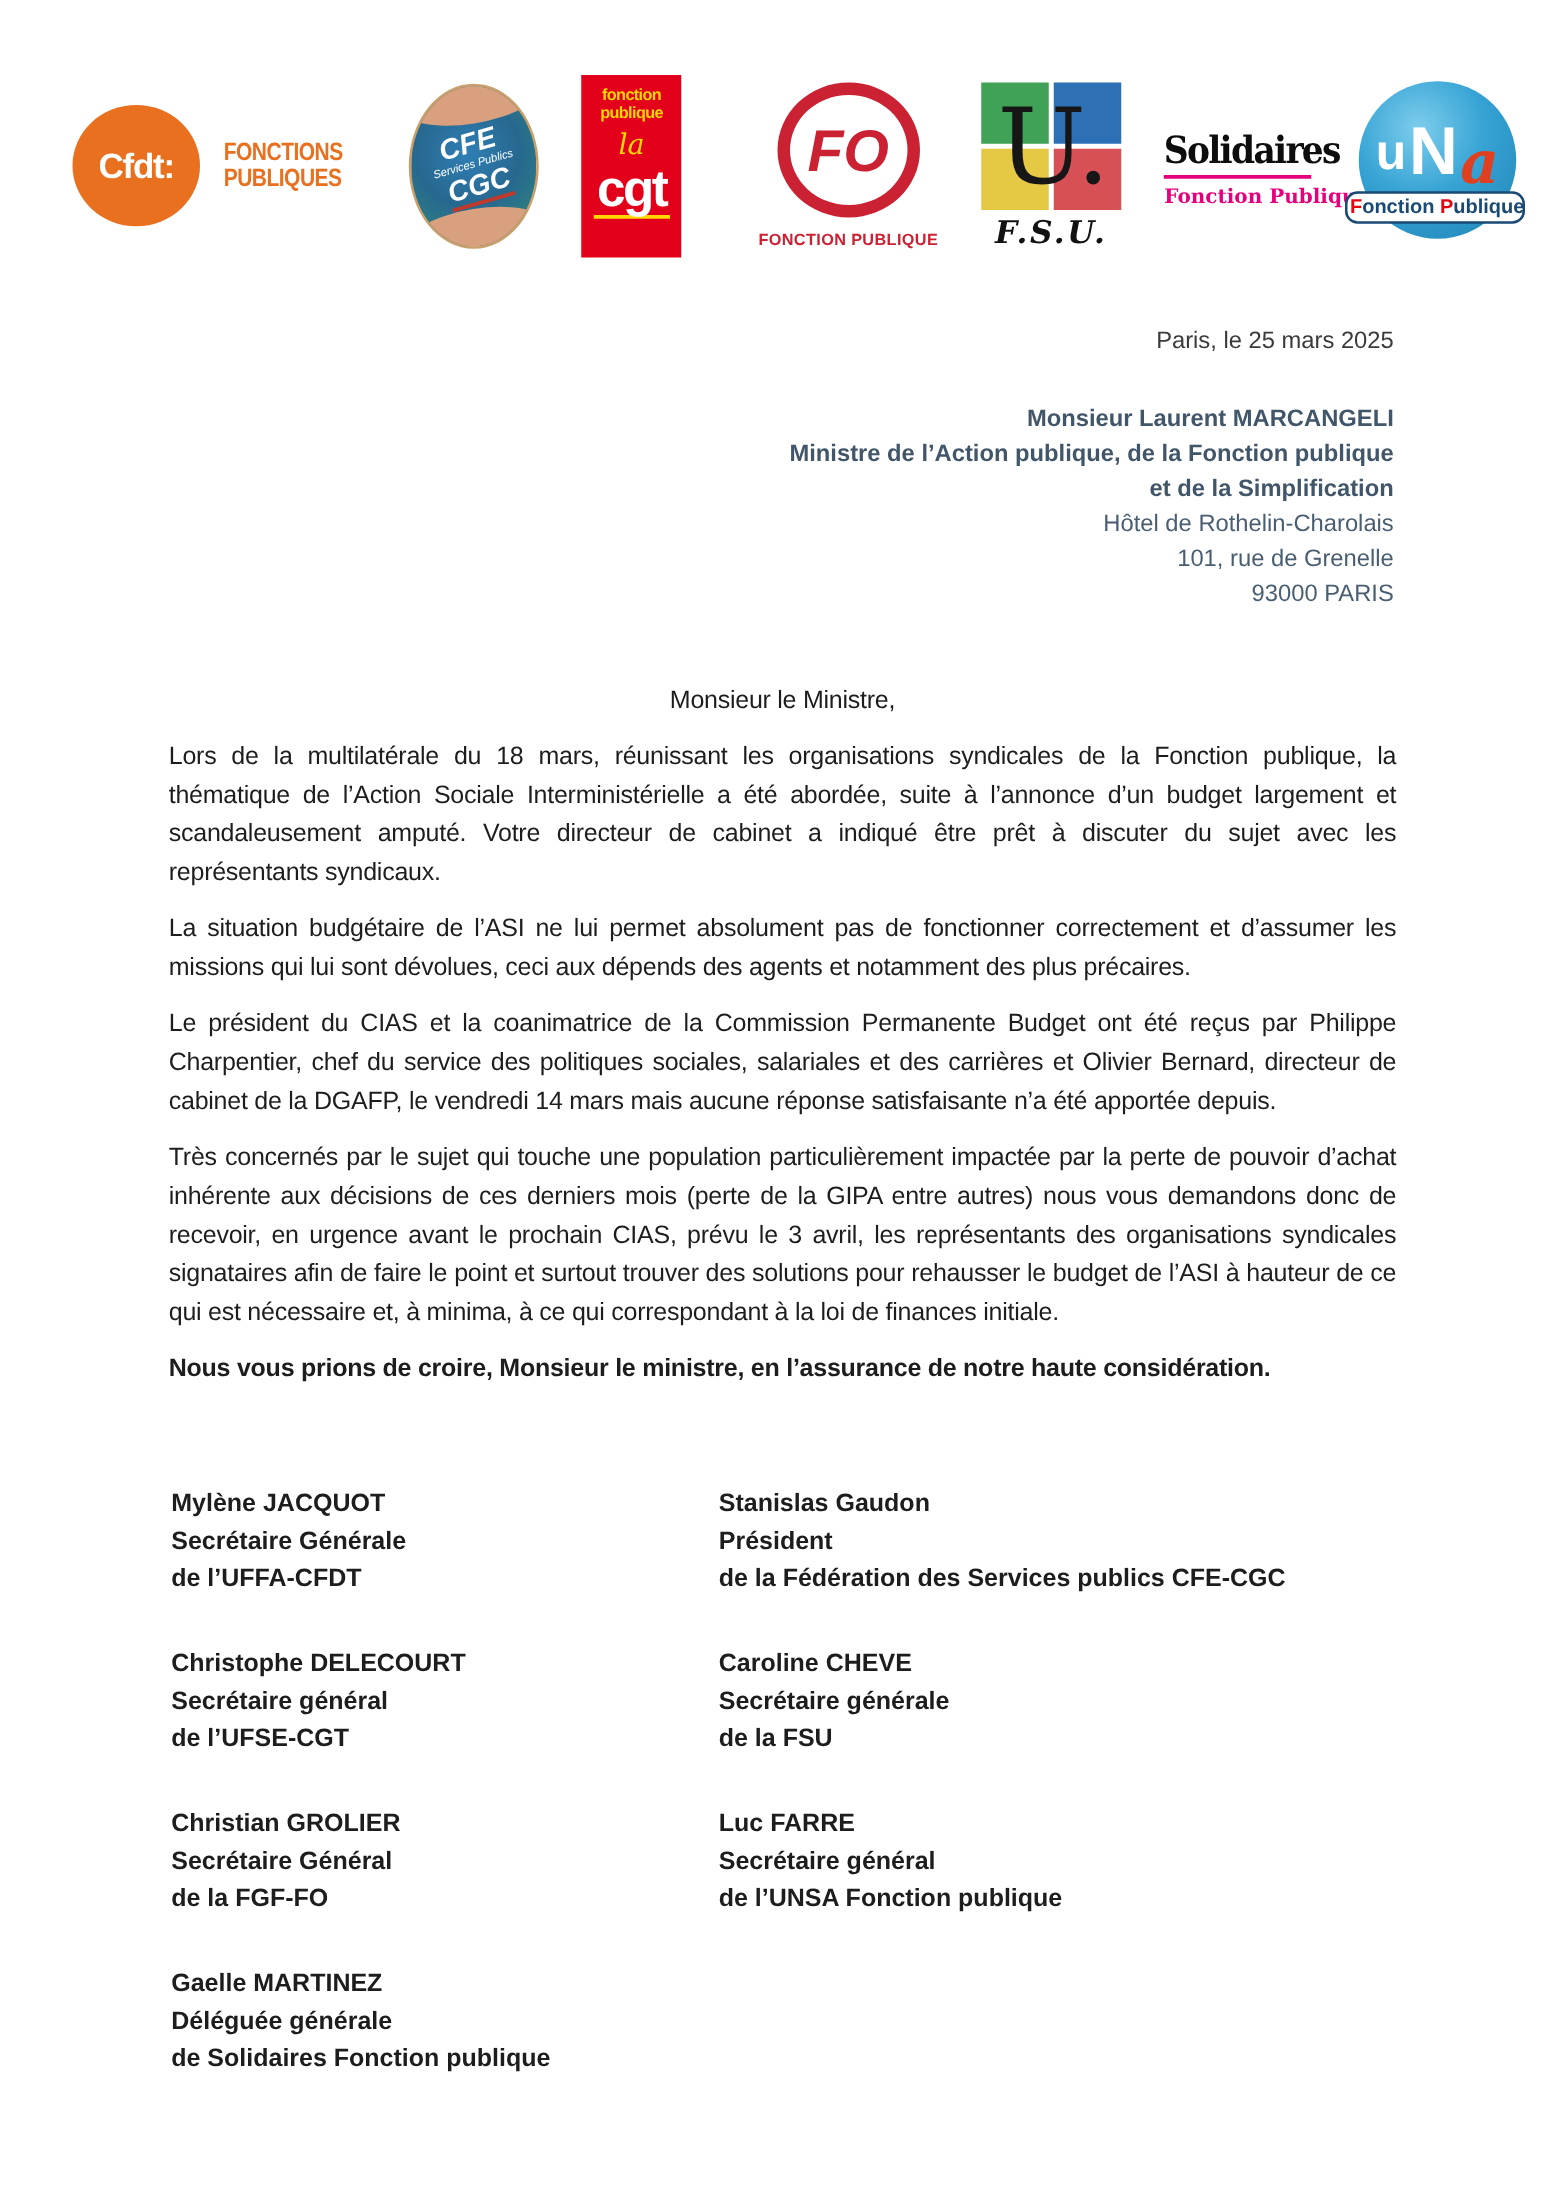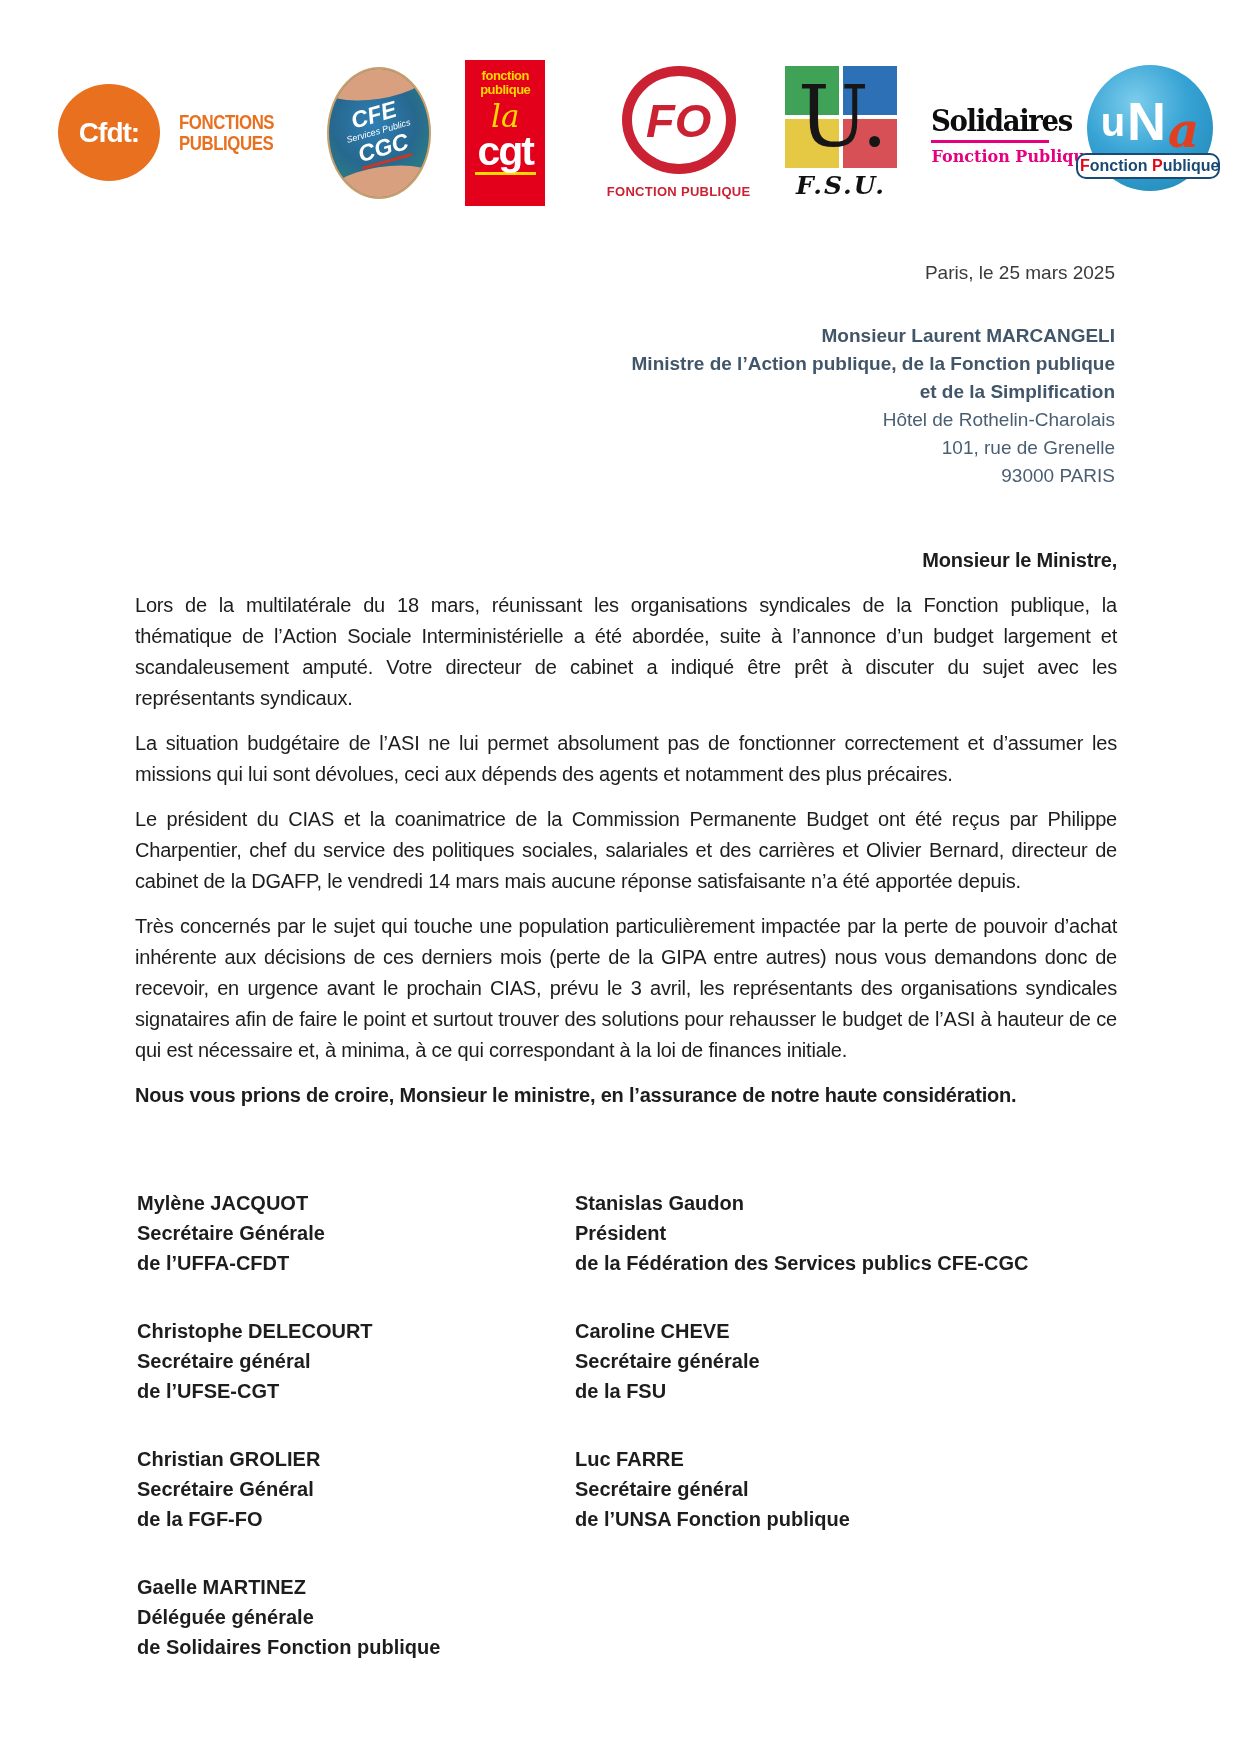--- a/index.html
+++ b/index.html
@@ -44,21 +44,21 @@
   .cfe { font-size:23px; font-weight:bold; line-height:22px; }
   .sp  { font-size:9px; margin:1px 0; white-space:nowrap; }
   .cgc { font-size:23px; font-weight:bold; line-height:22px; border-bottom:3px solid #c0392b; padding-bottom:2px; }
 
   
   .logo-cgt {
     width:80px; height:146px; background:var(--cgt-red,#E2001A);
     color:#ffd800; text-align:center; padding-top:9px; box-sizing:border-box;
   }
   .cgt-top { font-size:13px; font-weight:bold; line-height:14px; letter-spacing:-0.5px; }
-  .cgt-la  { font-family:"DejaVu Serif", serif; font-style:italic; font-size:31px; line-height:32px; margin-top:3px; }
+  .cgt-la  { font-family:"DejaVu Serif", serif; font-style:italic; font-size:23px; line-height:32px; margin-top:3px; }
   .cgt-main {
     display:inline-block; color:#fff; font-size:41px; font-weight:bold; line-height:38px;
     letter-spacing:-2px; border-bottom:3px solid #ffd800; padding:0 3px 2px;
   }
 
   
   .logo-fo { text-align:center;margin-left:27px; }
   .fo-ring {
     width:114px; height:108px; border-radius:50%; border:10px solid var(--fo-red,#CB2233);
     color:var(--fo-red,#CB2233); display:flex; align-items:center; justify-content:center;
@@ -114,21 +114,21 @@
   .date-line { position:absolute; top:262px; right:125px; font-size:19px; color:#3a3a3a; }
 
   .recipient { position:absolute; top:322px; right:125px; text-align:right; font-size:19px; line-height:28px; color:#4a5e72; }
   .recipient .r-bold { font-weight:bold; color:#42566a; }
 
   .body-text {
     position:absolute; top:545px; left:135px; width:982px;
     font-size:20px; line-height:31px; color:#1d1d1d; letter-spacing:-0.2px; text-align:justify;
   }
   .body-text p { margin:0 0 14px; }
-  .body-text p.greeting { text-align:right;font-weight:bold; }
+  .body-text p.greeting { text-align:center; }
   .body-text p.closing { margin-bottom:0;font-weight:bold; }
 
   .sig-col { position:absolute; font-size:20px; line-height:30px; color:#1d1d1d;font-weight:bold; }
   .sig-left  { top:1188px; left:137px; }
   .sig-right { top:1188px; left:575px; }
   .sig-group { margin-bottom:38px; }
 </style>
 </head>
 <body>
 

